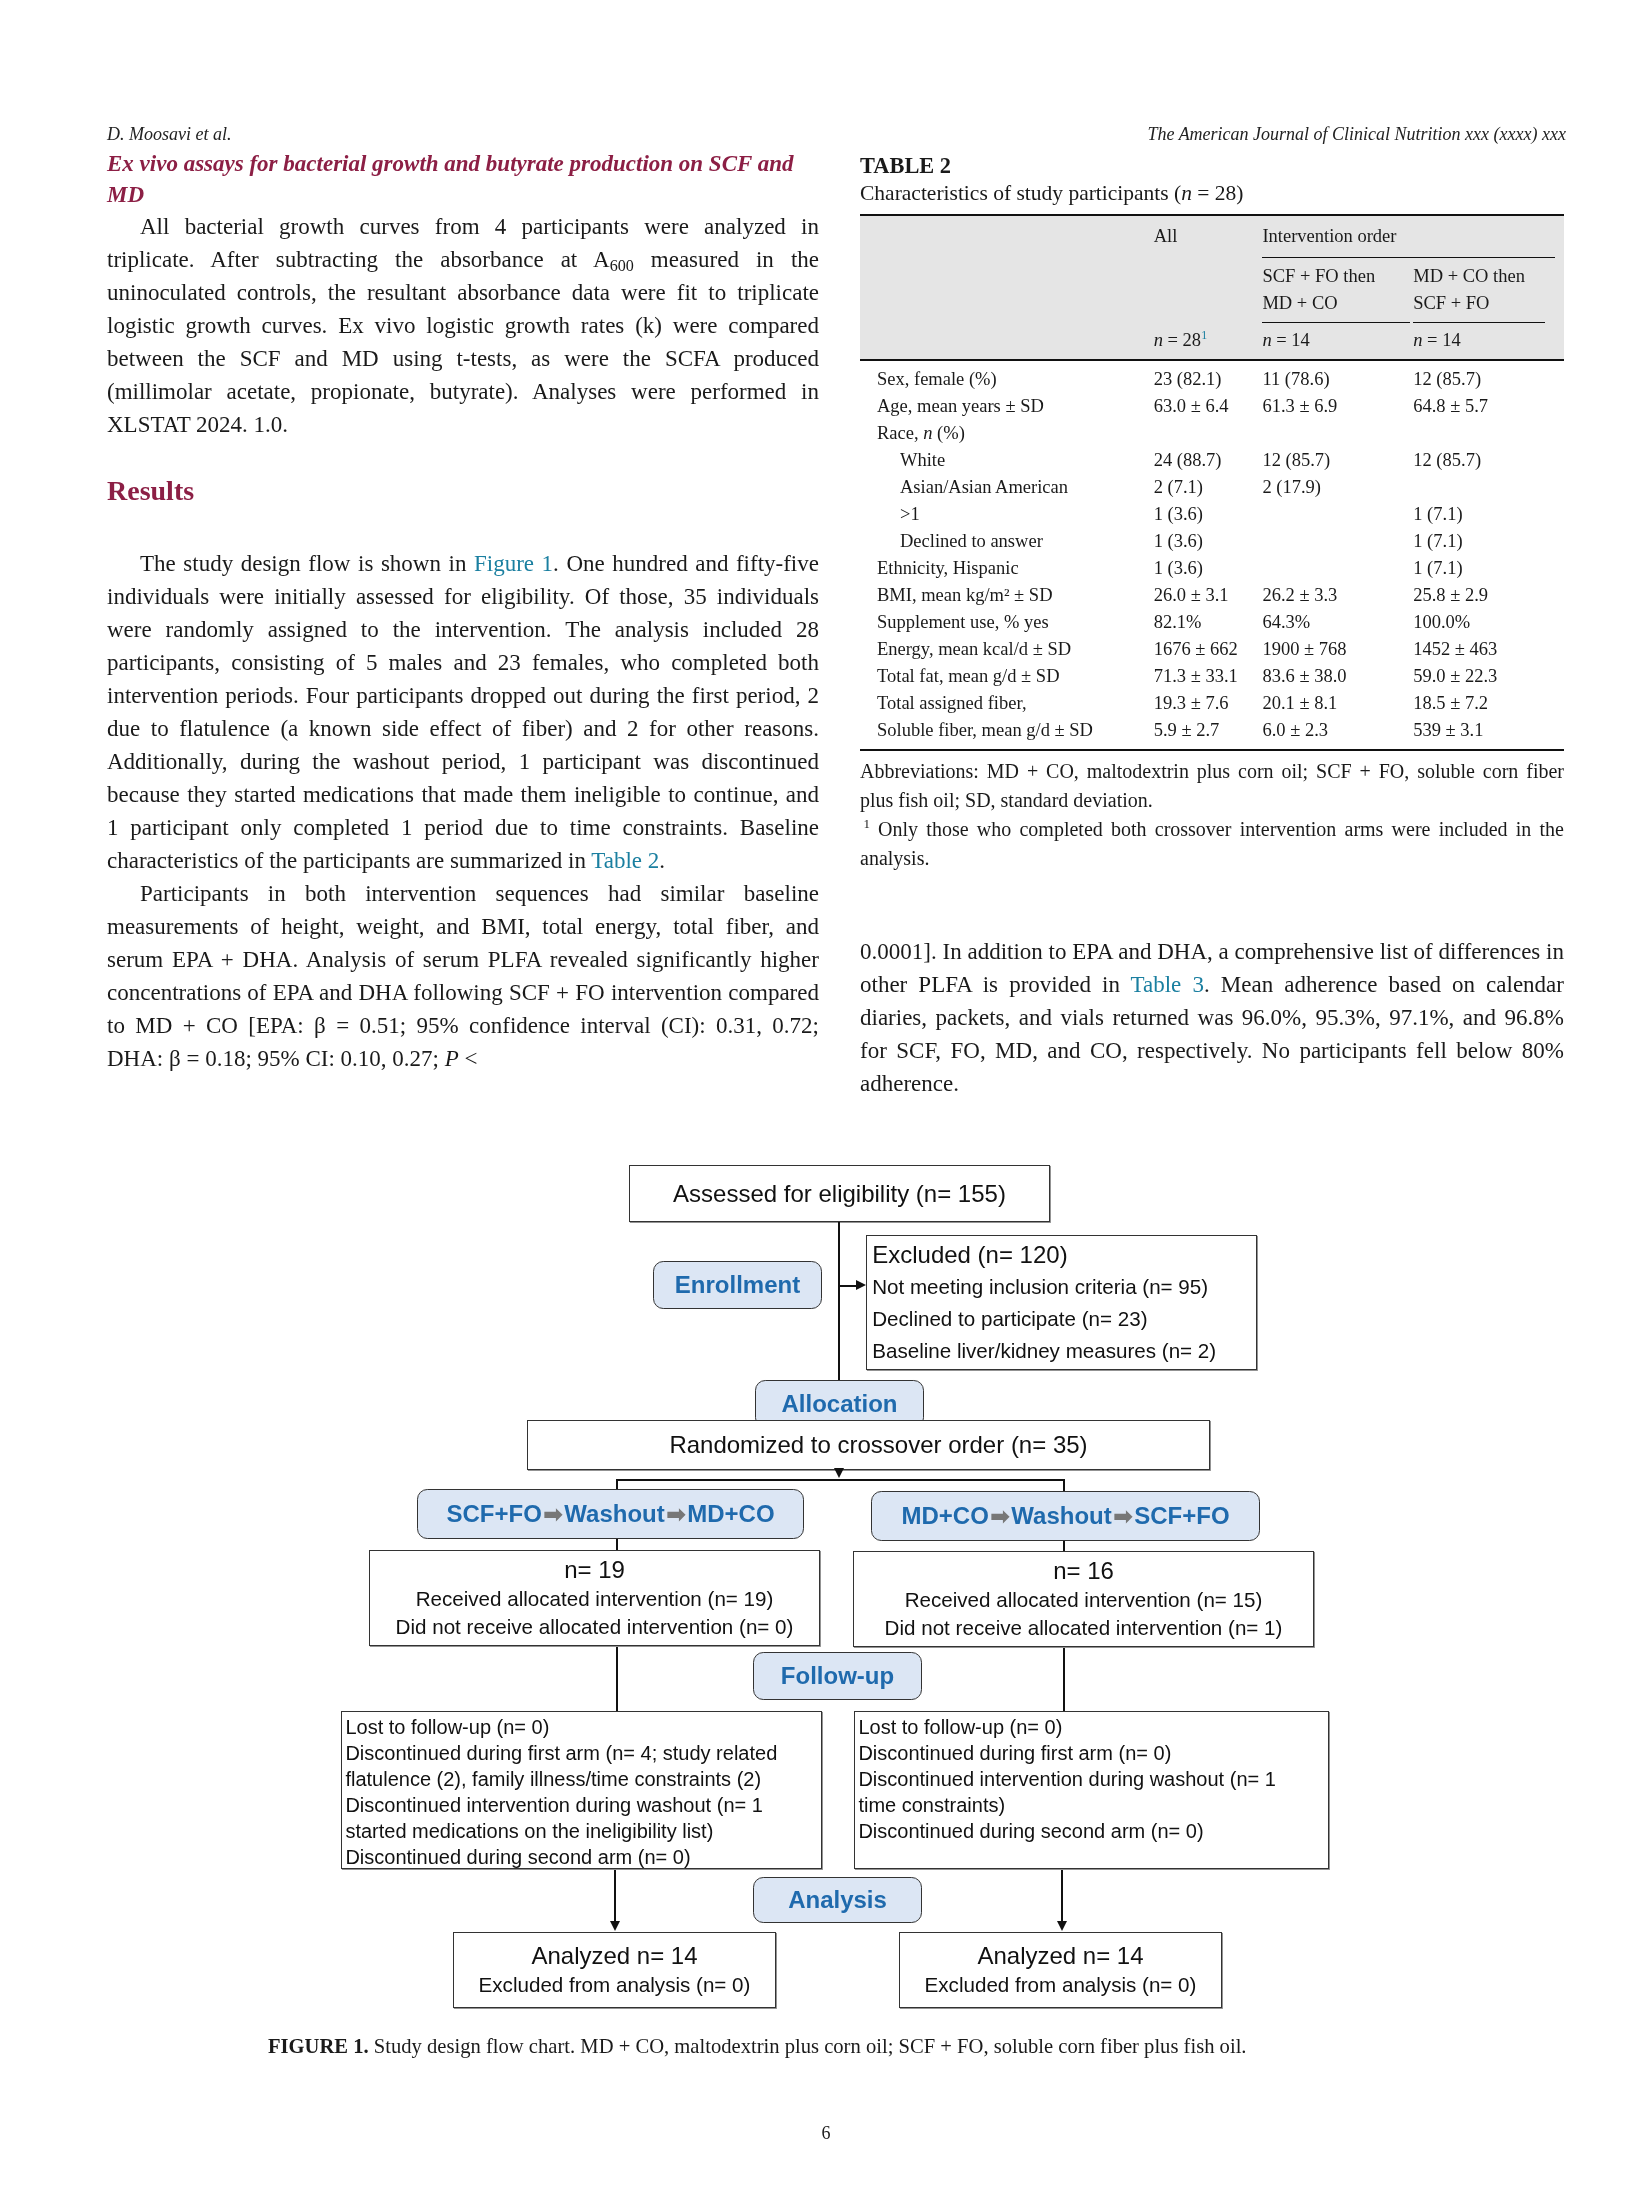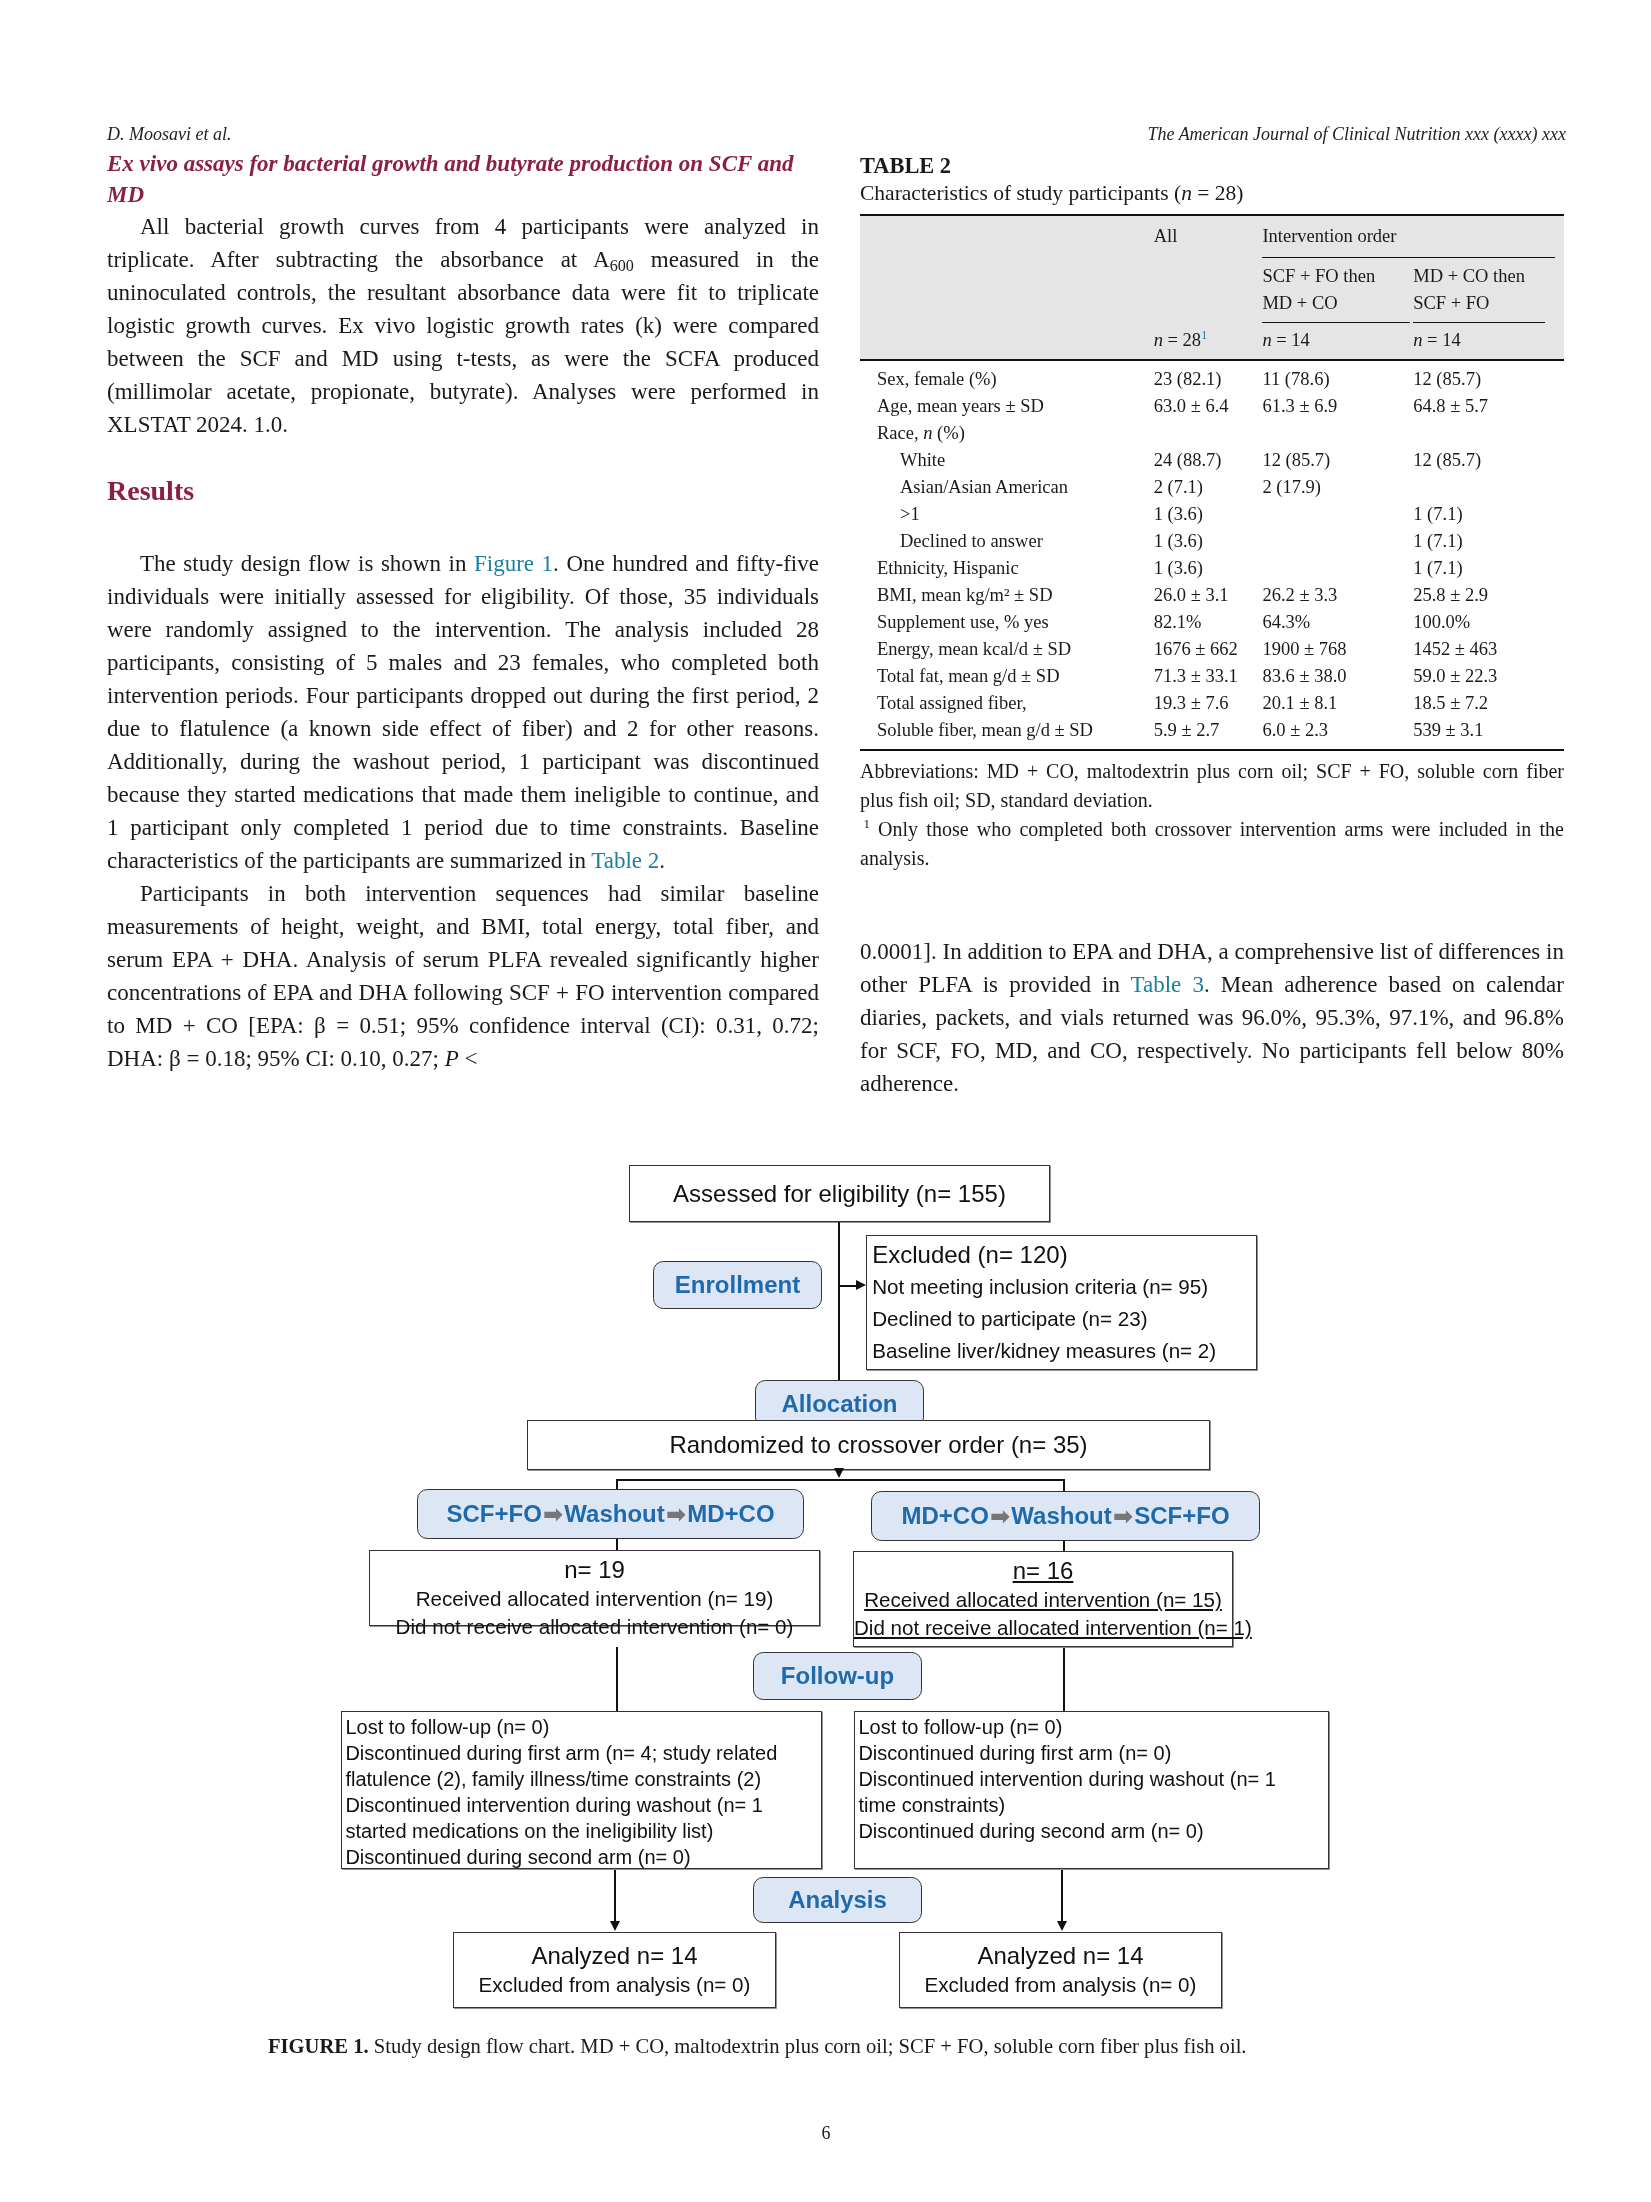--- a/index.html
+++ b/index.html
@@ -237,26 +237,26 @@
   <div class="stage" style="left: 871px; top: 1491px; width: 389px; height: 50px; font-size: 24px; color: rgb(31, 106, 173); background: rgb(220, 230, 244);">
     <span>MD+CO</span>
       <span class="fat-arrow">➡</span>
       <span>Washout</span>
       <span class="fat-arrow">➡</span>
       <span>SCF+FO</span>
   </div>
   <div class="vline" style="left:616px;top:1539px;height:12px;"></div>
   <div class="vline" style="left:1063px;top:1541px;height:10.3px;"></div>
 
-  <div class="box" style="left:369px;top:1550px;width:451px;height:76px;text-align:center;padding-top:3.4px;">
+  <div class="box" style="left:369px;top:1550px;width:451px;height:96px;text-align:center;padding-top:3.4px;">
     <span class="ln" style="font-size:24px;line-height:31px;">n= 19</span>
     <span class="ln" style="font-size:20.6px;line-height:28px;">Received allocated intervention (n= 19)</span>
     <span class="ln" style="font-size:20.6px;line-height:28px;">Did not receive allocated intervention (n= 0)</span>
   </div>
-  <div class="box" style="left:853px;top:1551px;width:380px;height:96px;text-align:center;padding-top:3.4px;text-decoration:underline;">
+  <div class="box" style="left:853px;top:1551px;width:461px;height:96px;text-align:center;padding-top:3.4px;">
     <span class="ln" style="font-size:24px;line-height:31px;">n= 16</span>
     <span class="ln" style="font-size:20.6px;line-height:28px;">Received allocated intervention (n= 15)</span>
     <span class="ln" style="font-size:20.6px;line-height:28px;">Did not receive allocated intervention (n= 1)</span>
   </div>
   <div class="vline" style="left:616px;top:1647px;height:65px;"></div>
   <div class="vline" style="left:1063px;top:1648px;height:65px;"></div>
 
   <div class="stage" style="left: 753px; top: 1652px; width: 169px; height: 48px; font-size: 24px; color: rgb(31, 106, 173); background: rgb(220, 230, 244);">Follow-up</div>
 
   <div class="box" style="left:341px;top:1711px;width:481px;height:158px;padding:1.7px 3.4px;font-size:20px;line-height:26px;">

